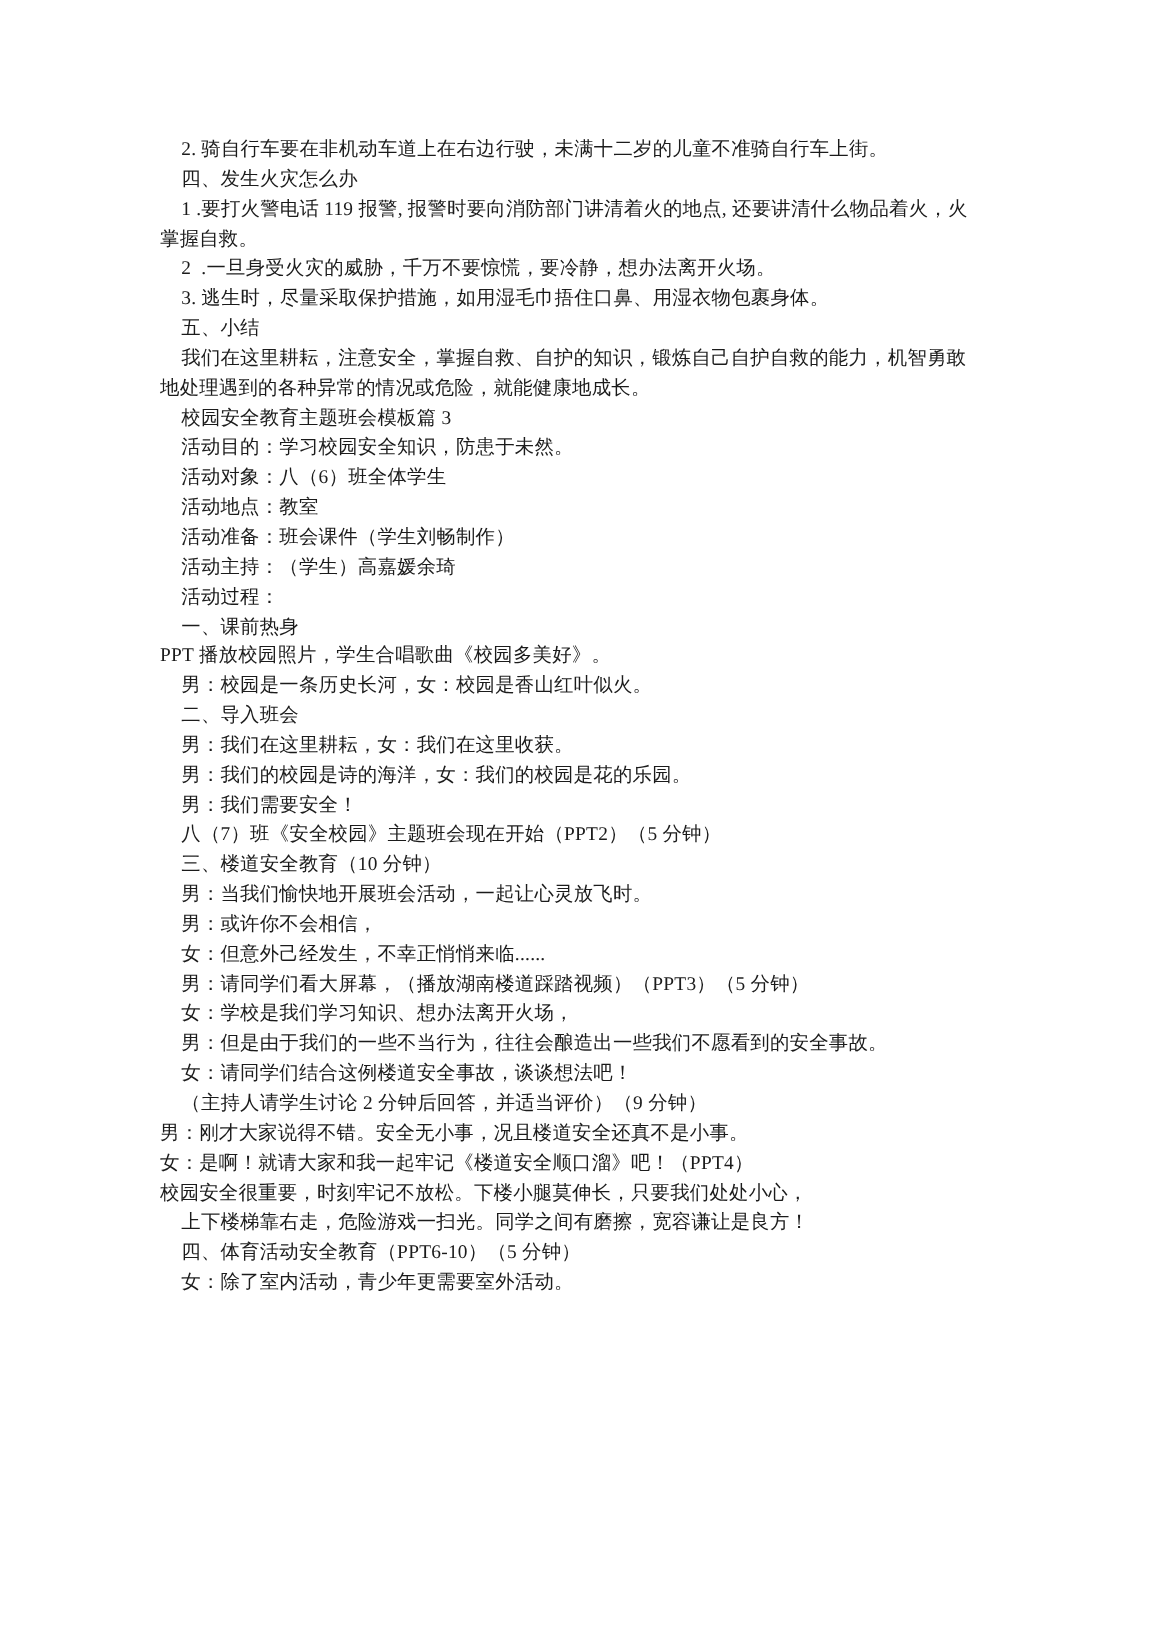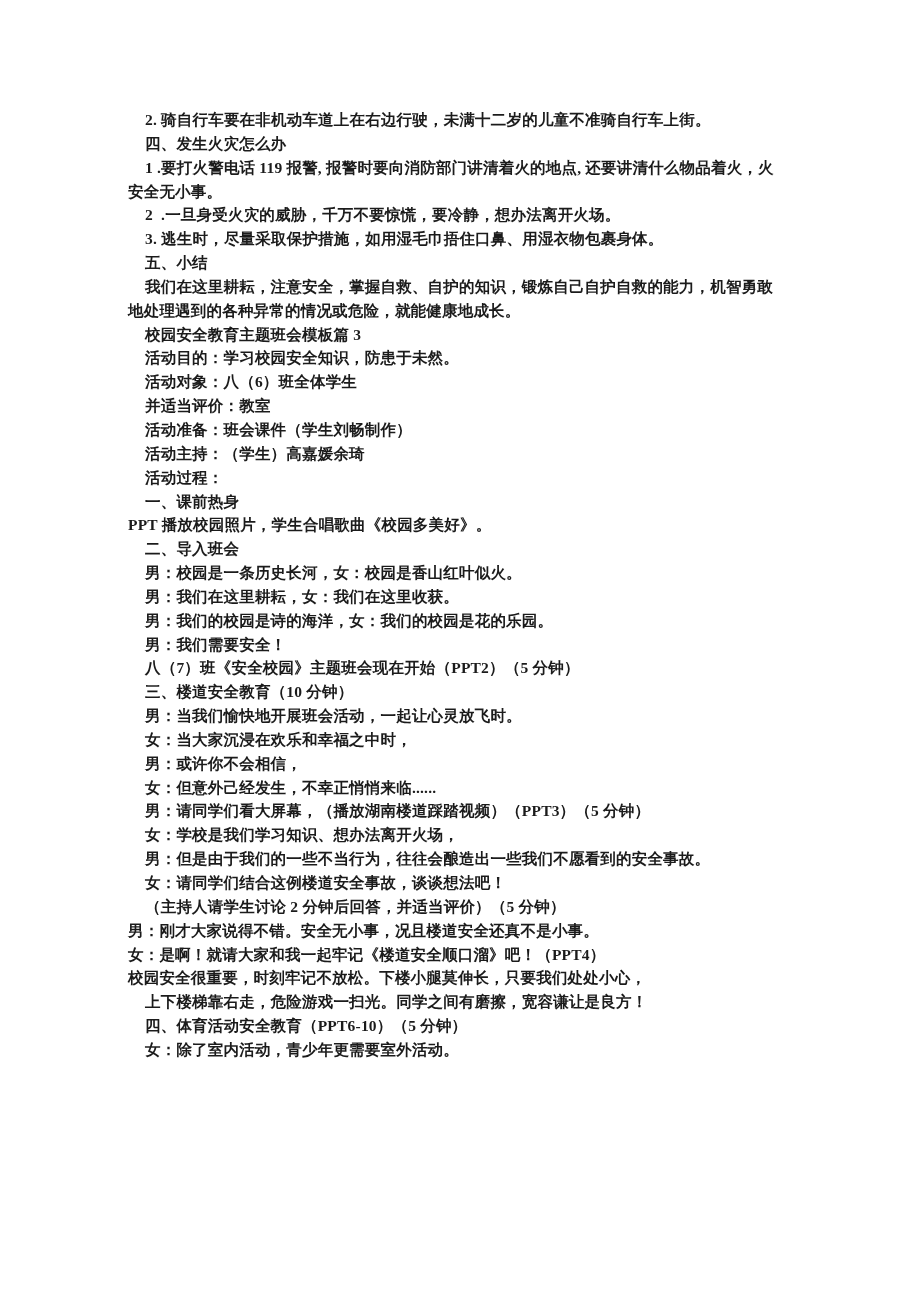--- a/index.html
+++ b/index.html
@@ -22,71 +22,70 @@
     height: 1301px;
     background: #ffffff;
   }
   .doc {
     position: absolute;
     left: 128px;
     top: 108px;
     width: 700px;
     font-size: 15.5px;
     color: #1b1b1b;
-    font-weight: 700;
+    font-weight: 400;
   }
   .line {
     height: 23.85px;
     line-height: 23.85px;
     white-space: pre;
     letter-spacing: 0.2px;
   }
   .line.indent {
     padding-left: 17px;
   }
 </style>
 </head>
 <body>
 
 <div class="page">
   <div class="doc" id="doc-body">
       <div class="line indent">2. 骑自行车要在非机动车道上在右边行驶，未满十二岁的儿童不准骑自行车上街。</div>
       <div class="line indent">四、发生火灾怎么办</div>
       <div class="line indent">1 .要打火警电话 119 报警, 报警时要向消防部门讲清着火的地点, 还要讲清什么物品着火，火</div>
-      <div class="line">安全无小事。</div>
+      <div class="line">掌握自救。</div>
       <div class="line indent">2  .一旦身受火灾的威胁，千万不要惊慌，要冷静，想办法离开火场。</div>
       <div class="line indent">3. 逃生时，尽量采取保护措施，如用湿毛巾捂住口鼻、用湿衣物包裹身体。</div>
       <div class="line indent">五、小结</div>
       <div class="line indent">我们在这里耕耘，注意安全，掌握自救、自护的知识，锻炼自己自护自救的能力，机智勇敢</div>
       <div class="line">地处理遇到的各种异常的情况或危险，就能健康地成长。</div>
       <div class="line indent">校园安全教育主题班会模板篇 3</div>
       <div class="line indent">活动目的：学习校园安全知识，防患于未然。</div>
       <div class="line indent">活动对象：八（6）班全体学生</div>
-      <div class="line indent">并适当评价：教室</div>
+      <div class="line indent">活动地点：教室</div>
       <div class="line indent">活动准备：班会课件（学生刘畅制作）</div>
       <div class="line indent">活动主持：（学生）高嘉媛余琦</div>
       <div class="line indent">活动过程：</div>
       <div class="line indent">一、课前热身</div>
       <div class="line">PPT 播放校园照片，学生合唱歌曲《校园多美好》。</div>
+      <div class="line indent">男：校园是一条历史长河，女：校园是香山红叶似火。</div>
       <div class="line indent">二、导入班会</div>
-      <div class="line indent">男：校园是一条历史长河，女：校园是香山红叶似火。</div>
       <div class="line indent">男：我们在这里耕耘，女：我们在这里收获。</div>
       <div class="line indent">男：我们的校园是诗的海洋，女：我们的校园是花的乐园。</div>
       <div class="line indent">男：我们需要安全！</div>
       <div class="line indent">八（7）班《安全校园》主题班会现在开始（PPT2）（5 分钟）</div>
       <div class="line indent">三、楼道安全教育（10 分钟）</div>
       <div class="line indent">男：当我们愉快地开展班会活动，一起让心灵放飞时。</div>
-      <div class="line indent">女：当大家沉浸在欢乐和幸福之中时，</div>
       <div class="line indent">男：或许你不会相信，</div>
       <div class="line indent">女：但意外己经发生，不幸正悄悄来临......</div>
       <div class="line indent">男：请同学们看大屏幕，（播放湖南楼道踩踏视频）（PPT3）（5 分钟）</div>
       <div class="line indent">女：学校是我们学习知识、想办法离开火场，</div>
       <div class="line indent">男：但是由于我们的一些不当行为，往往会酿造出一些我们不愿看到的安全事故。</div>
       <div class="line indent">女：请同学们结合这例楼道安全事故，谈谈想法吧！</div>
-      <div class="line indent">（主持人请学生讨论 2 分钟后回答，并适当评价）（5 分钟）</div>
+      <div class="line indent">（主持人请学生讨论 2 分钟后回答，并适当评价）（9 分钟）</div>
       <div class="line">男：刚才大家说得不错。安全无小事，况且楼道安全还真不是小事。</div>
       <div class="line">女：是啊！就请大家和我一起牢记《楼道安全顺口溜》吧！（PPT4）</div>
       <div class="line">校园安全很重要，时刻牢记不放松。下楼小腿莫伸长，只要我们处处小心，</div>
       <div class="line indent">上下楼梯靠右走，危险游戏一扫光。同学之间有磨擦，宽容谦让是良方！</div>
       <div class="line indent">四、体育活动安全教育（PPT6-10）（5 分钟）</div>
       <div class="line indent">女：除了室内活动，青少年更需要室外活动。</div>
     </div>
 </div>
 
 </body></html>

